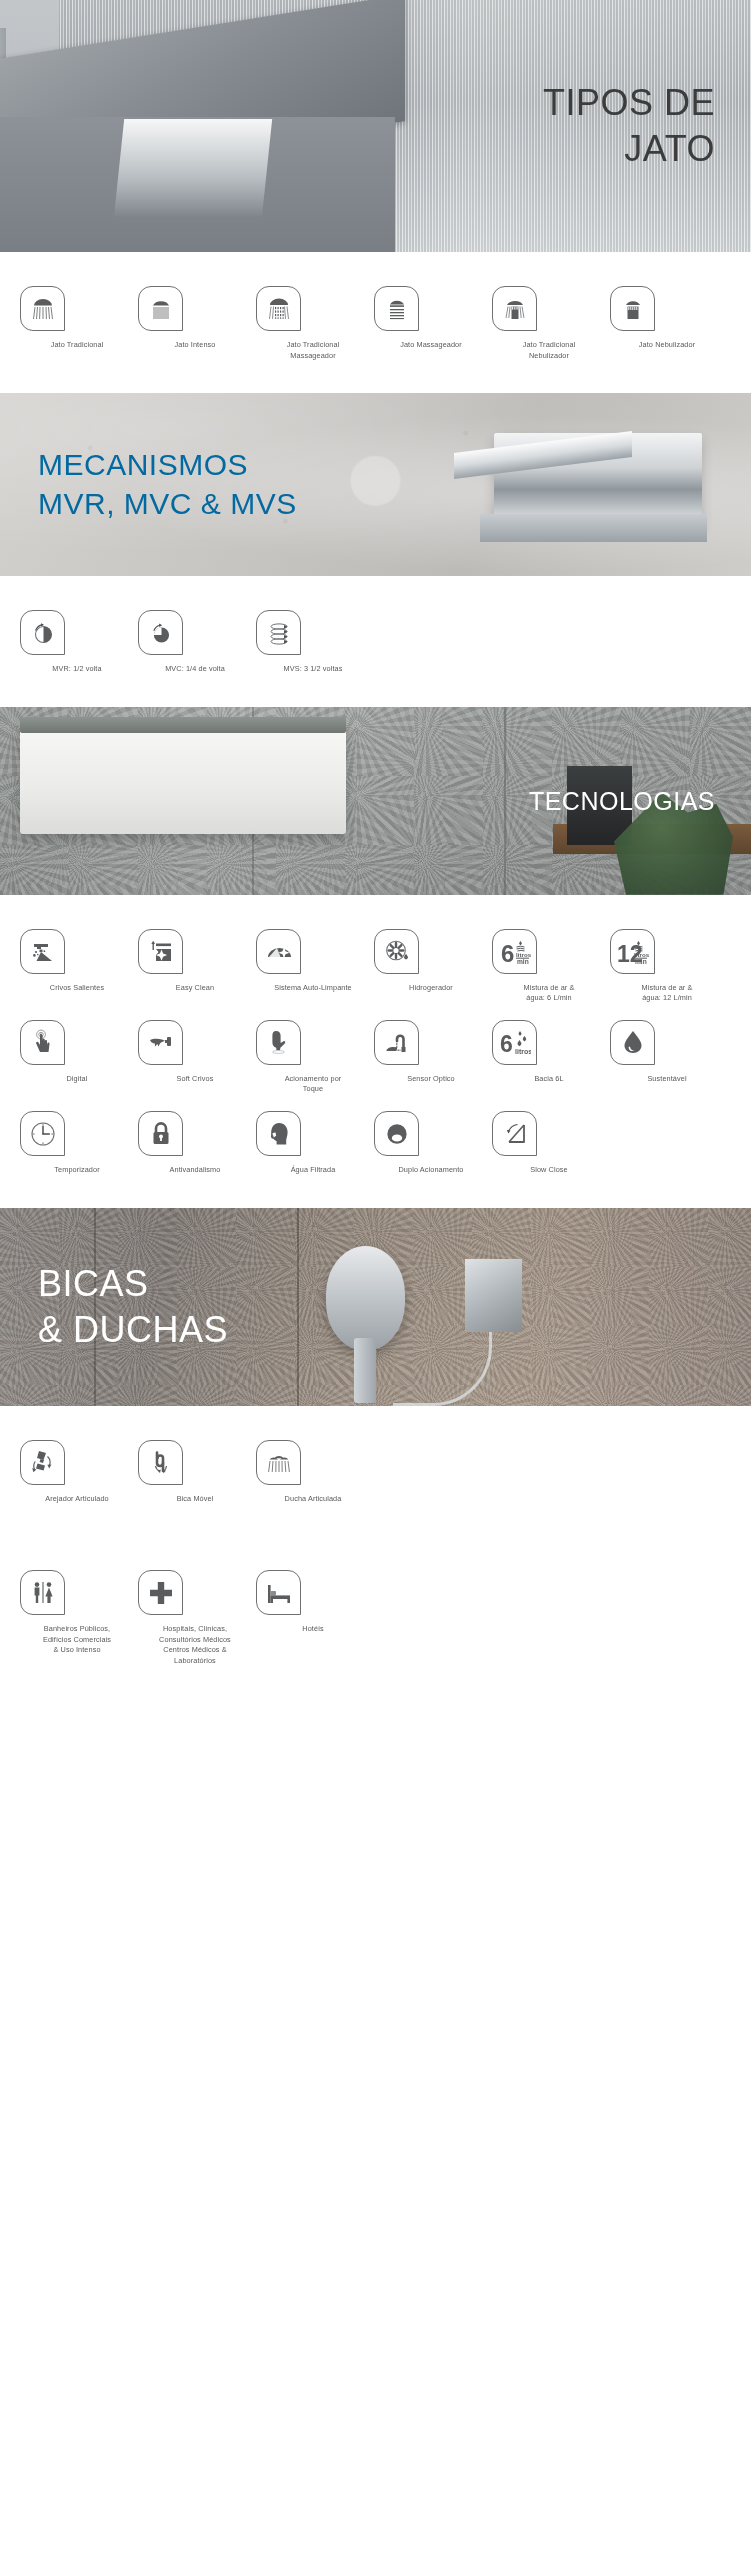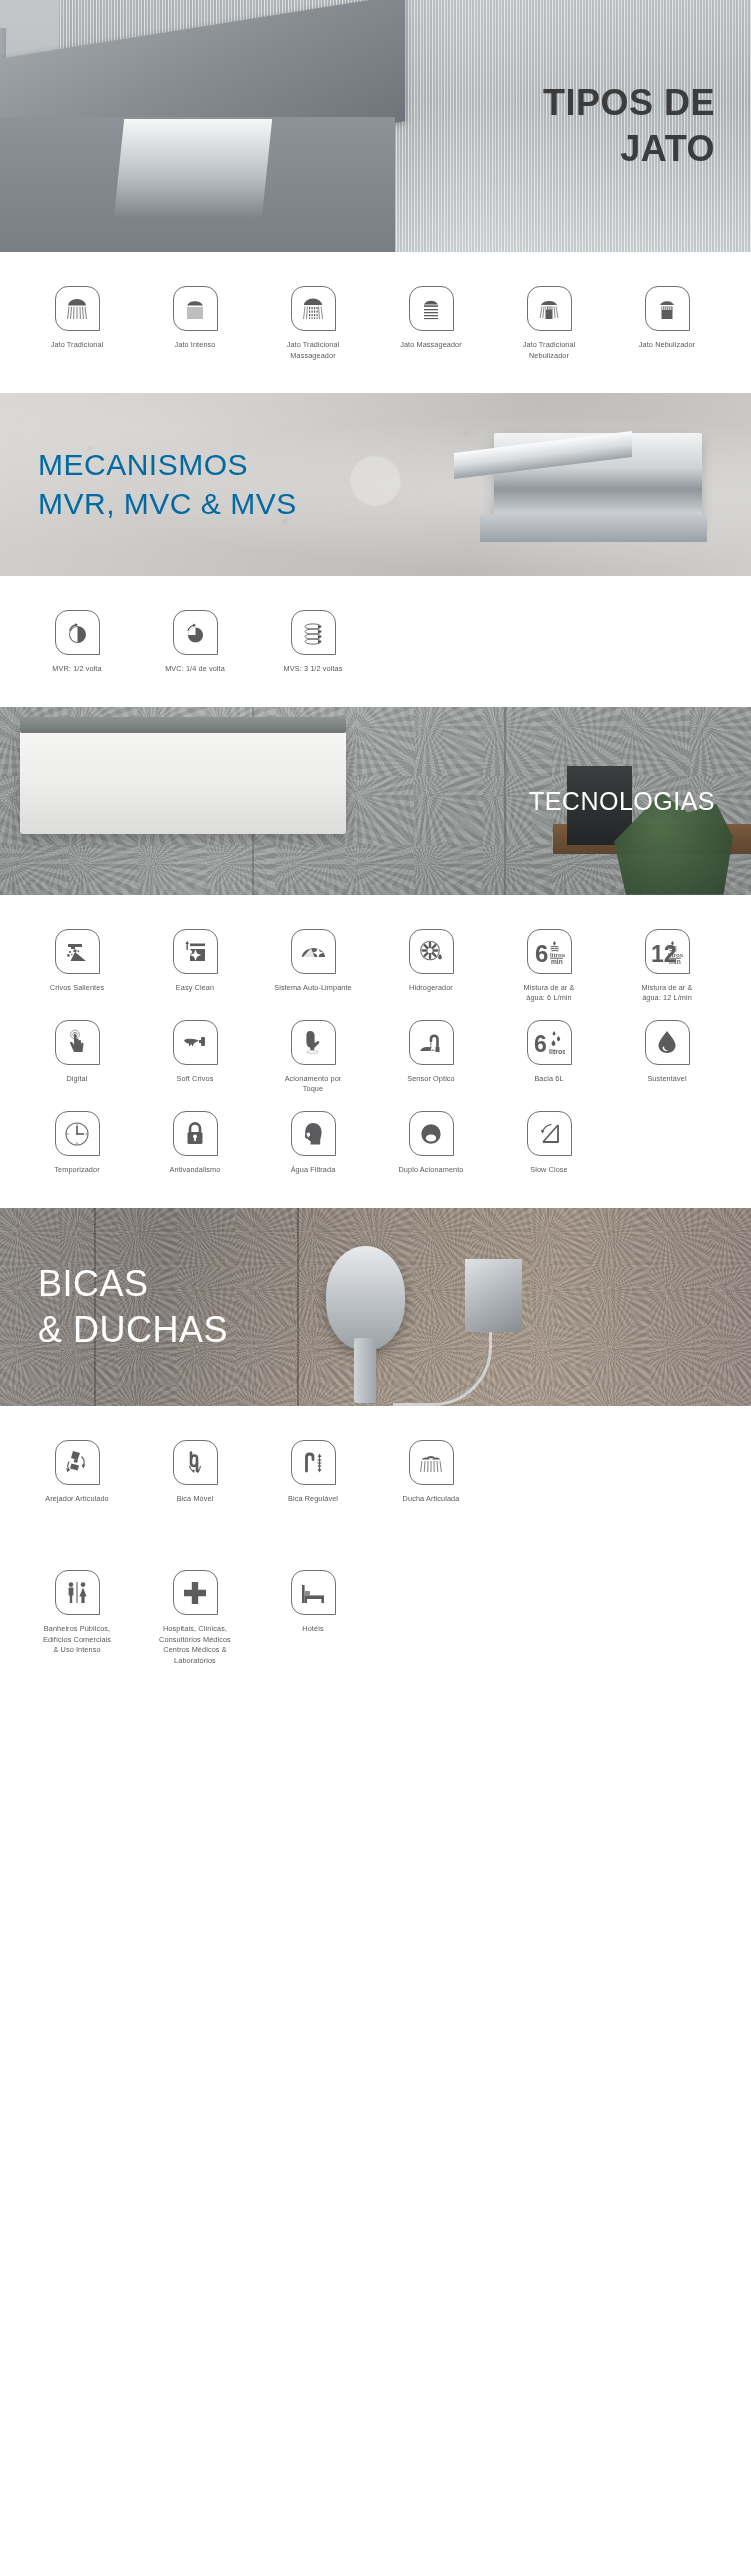--- a/index.html
+++ b/index.html
@@ -57,21 +57,21 @@
   .hero-jato .water-fall {
     position: absolute; left: 119px; top: 119px; width: 148px; height: 99px; z-index: 2;
     background: linear-gradient(180deg, rgba(255,255,255,.92) 0%, rgba(225,232,236,.55) 60%, rgba(255,255,255,0) 100%);
     transform: skewX(-6deg);
     filter: blur(0.6px);
   }
   .hero-jato .wall-left {
     position: absolute; left: 0; top: 0; width: 59px; height: 100%; z-index: 1;
     background: linear-gradient(180deg, #c3c7ca, #adb2b6);
   }
-  .hero-jato .hero-title { color: #3c3c3c; font-weight: bold; }
+  .hero-jato .hero-title { color: #3c3c3c; }
 
   
   .hero-mec { height: 183px; }
   .hero-mec .hero-bg {
     background:
       radial-gradient(ellipse at 72% 55%, rgba(255,255,255,.40) 0%, rgba(255,255,255,0) 55%),
       radial-gradient(ellipse at 20% 20%, rgba(255,255,255,.22) 0%, rgba(255,255,255,0) 60%),
       linear-gradient(115deg, #d4d2cf 0%, #c8c6c3 35%, #bdbbb8 65%, #cecdca 100%);
   }
   .hero-mec .hero-bg::after{
@@ -219,21 +219,21 @@
   .icon-section { background:#ffffff; padding: 24px 0 26px; }
   .icon-row {
     display:flex;
     justify-content:flex-start;
     flex-wrap: nowrap;
     padding: 0 18px;
   }
   .icon-row.rows-multi { flex-wrap: wrap; }
   .icon-cell {
     width: 118px;
-    display:flex; flex-direction:column; align-items:center;
+    display:flex; flex-direction:column; 
     padding: 10px 2px 6px;
   }
   .icon-box {
     width: 45px; height: 45px;
     border: 1.4px solid #6f7072;
     border-radius: 13px 13px 0 13px;
     display:flex; align-items:center; justify-content:center;
     background:#fff;
     margin-bottom: 9px;
   }
@@ -756,36 +756,20 @@
             <path d="M17 16 L17 24" stroke="#5b5c5e" stroke-width="2.6" stroke-linecap="round"></path>
             <path d="M9.5 19 A6.5 6.5 0 0 0 13.5 24" fill="none" stroke="#5b5c5e" stroke-width="1.2"></path>
             <path d="M14.8 22.4 L14 26 L11.4 23.4 Z" fill="#5b5c5e"></path>
             <path d="M20.5 19 A6.5 6.5 0 0 1 17.5 24" fill="none" stroke="#5b5c5e" stroke-width="1.2"></path>
             <path d="M16.2 22.6 L20 23.4 L17.6 26.2 Z" fill="#5b5c5e"></path>
           </svg>
         </div>
         <div class="icon-label">Bica Móvel</div>
       </div>
 
-      <div class="icon-cell">
-        <div class="icon-box">
-          <svg width="30" height="30" viewBox="0 0 30 30">
-            <path d="M8.5 24 L8.5 10 c0 -4 6.5 -4 6.5 0 L15 12.5" fill="none" stroke="#5b5c5e" stroke-width="2.8" stroke-linecap="round"></path>
-            <line x1="21.5" y1="8" x2="21.5" y2="24" stroke="#5b5c5e" stroke-width="1.2"></line>
-            <path d="M19.6 10 L21.5 6.4 L23.4 10 Z" fill="#5b5c5e"></path>
-            <path d="M19.6 22 L21.5 25.6 L23.4 22 Z" fill="#5b5c5e"></path>
-            <g stroke="#5b5c5e" stroke-width="1.1">
-              <line x1="19.6" y1="13" x2="23.4" y2="13"></line>
-              <line x1="19.6" y1="16" x2="23.4" y2="16"></line>
-              <line x1="19.6" y1="19" x2="23.4" y2="19"></line>
-            </g>
-          </svg>
-        </div>
-        <div class="icon-label">Bica Regulável</div>
-      </div>
 
 
       <div class="icon-cell">
         <div class="icon-box">
           <svg width="30" height="30" viewBox="0 0 30 30">
             <path d="M5.5 12.5 A5 4.4 0 0 1 14 12.5 Z" fill="#5b5c5e"></path>
             <path d="M10.5 11.2 A5.2 4.6 0 0 1 19.4 11.2 Z" fill="#5b5c5e"></path>
             <path d="M16 12.5 A5 4.4 0 0 1 24.5 12.5 Z" fill="#5b5c5e"></path>
             <g stroke="#6f7072" stroke-width="0.9">
               <line x1="6" y1="14" x2="4.6" y2="25"></line>

